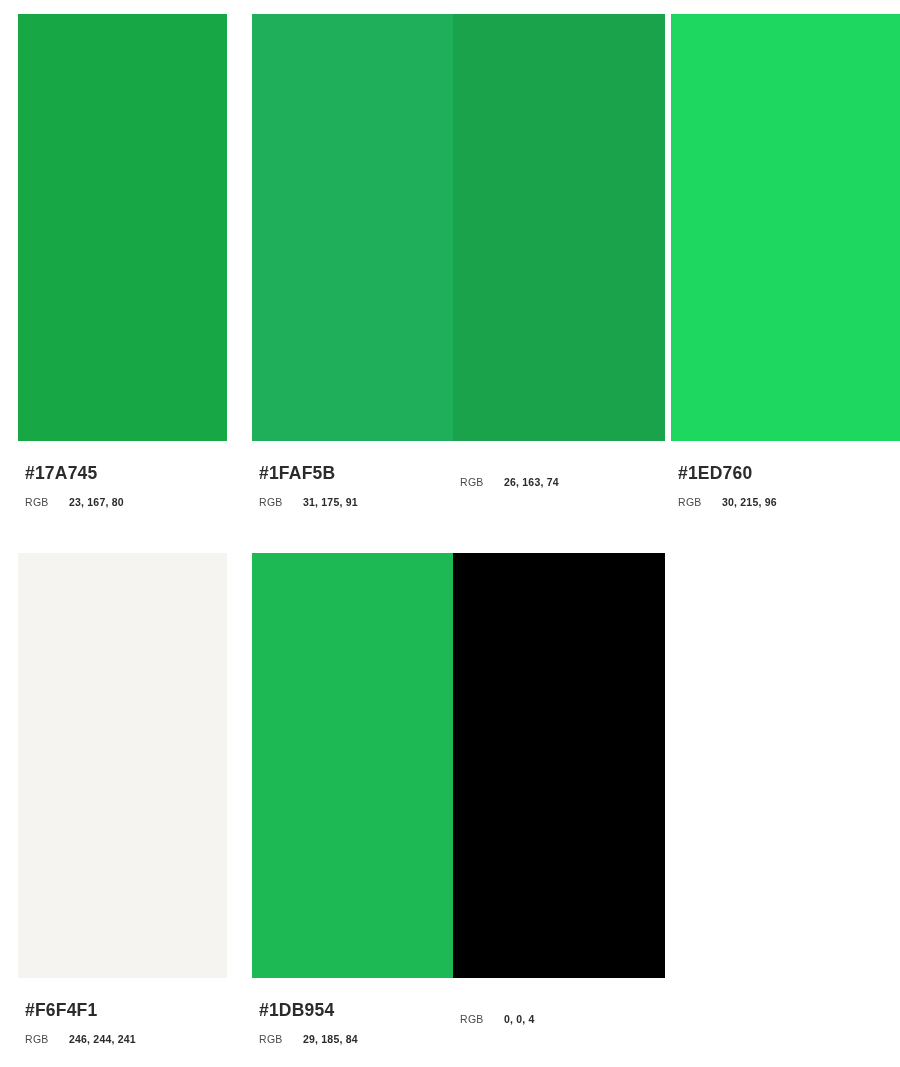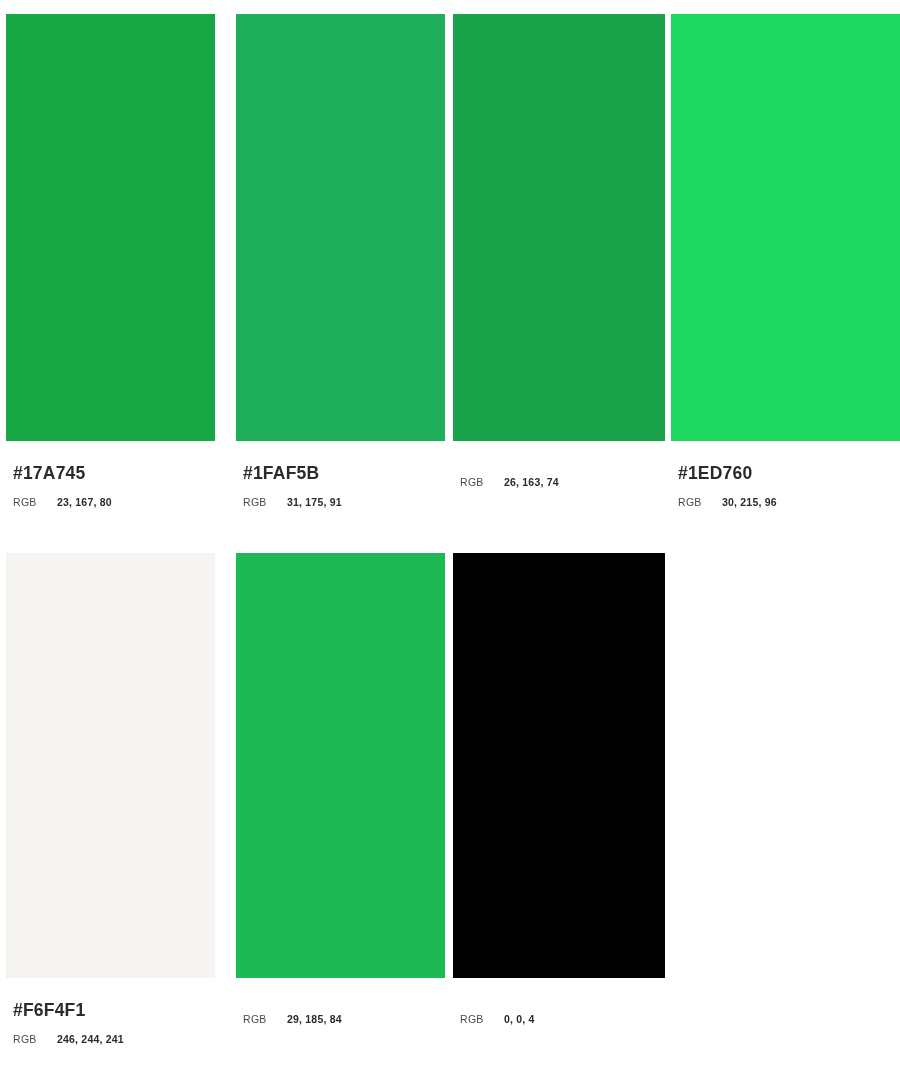--- a/index.html
+++ b/index.html
@@ -31,22 +31,22 @@
 
   .row-top { top: 14px; }
   .row-bottom { top: 553px; }
 
   .swatch-cell {
     position: absolute;
     top: 0;
   }
 
   
-  .col-1 { left: 6px;  width: 209px; }
-  .col-2 { left: 236px; width: 209px; }
+  .col-1 { left: 18px;  width: 209px; }
+  .col-2 { left: 252px; width: 209px; }
   .col-3 { left: 453px; width: 212px; }
   .col-4 { left: 671px; width: 253px; }
 
   .chip {
     display: block;
     width: 100%;
     box-sizing: border-box;
   }
   .row-top .chip    { height: 427px; }
   .row-bottom .chip { height: 425px; }
@@ -150,20 +150,21 @@
         <div class="rgb-line">
           <span class="rgb-label">RGB</span>
           <span class="rgb-value">246, 244, 241</span>
         </div>
       </div>
     </div>
 
     <div class="swatch-cell col-2">
       <div class="chip" style="background-color: rgb(29, 185, 84);"></div>
       <div class="meta">
+        <div class="hex">#1DB954</div>
         <div class="rgb-line">
           <span class="rgb-label">RGB</span>
           <span class="rgb-value">29, 185, 84</span>
         </div>
       </div>
     </div>
 
     <div class="swatch-cell col-3">
       <div class="chip" style="background-color: rgb(0, 0, 0);"></div>
       <div class="meta">

